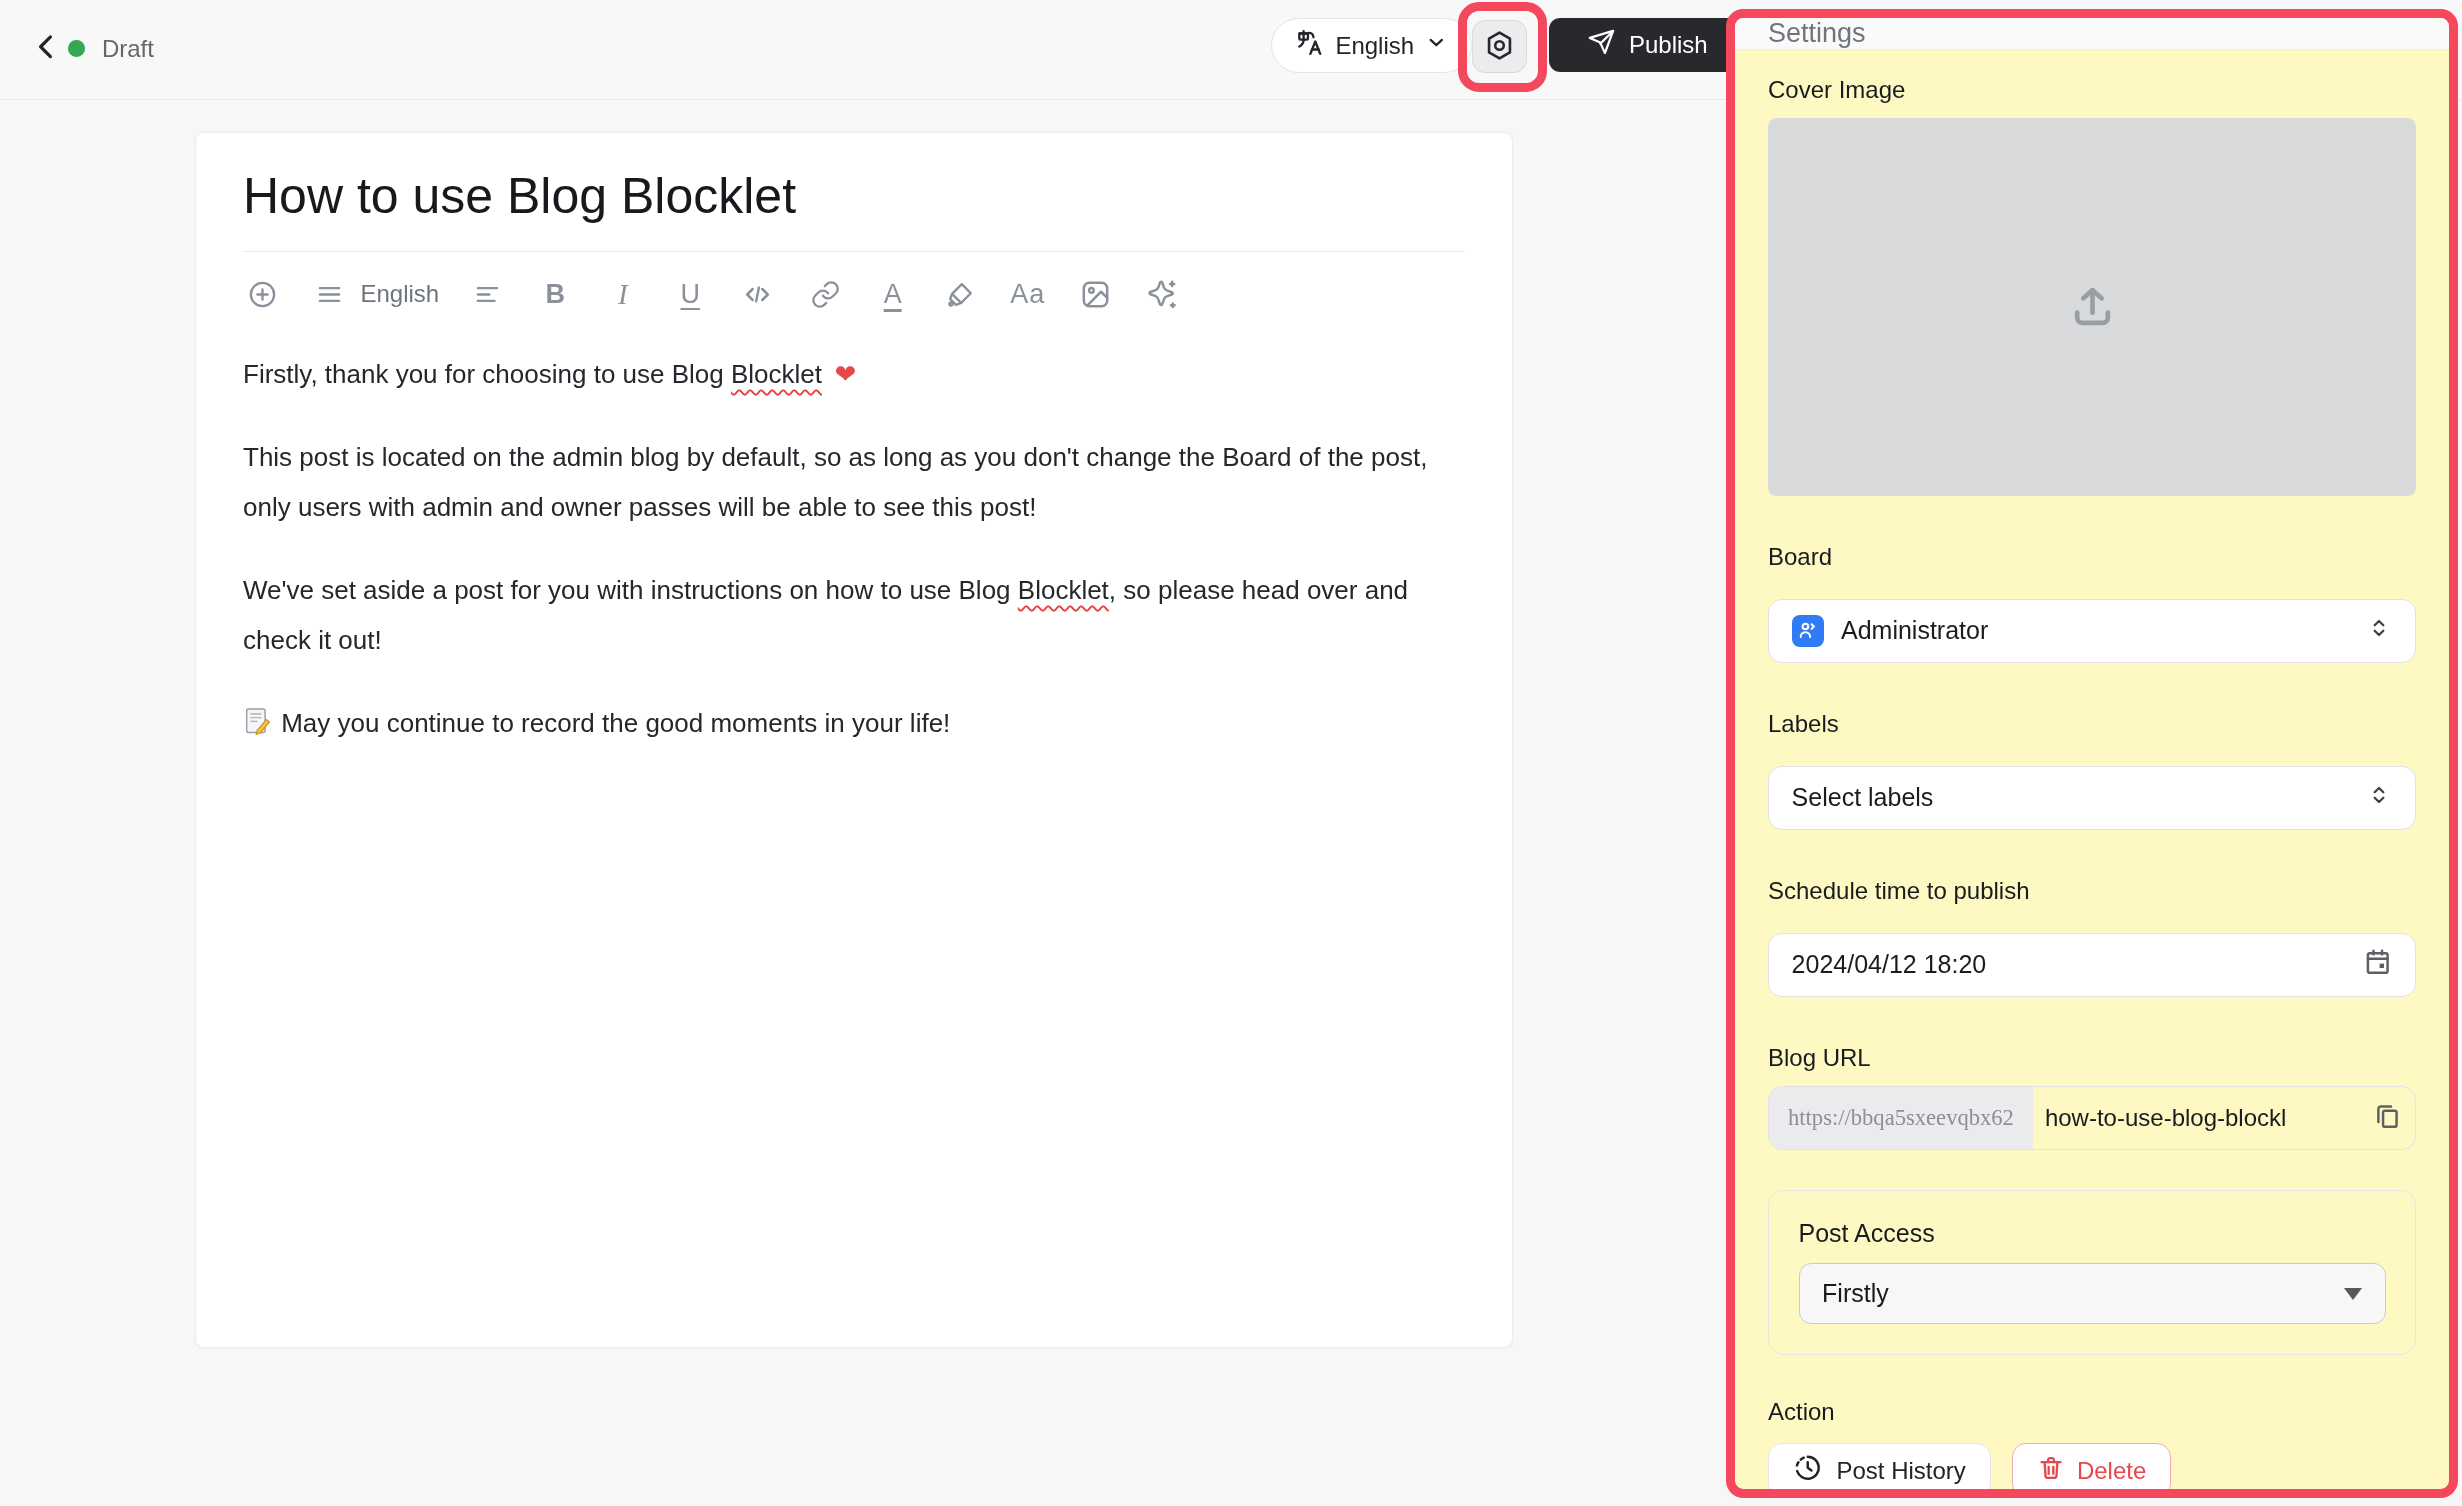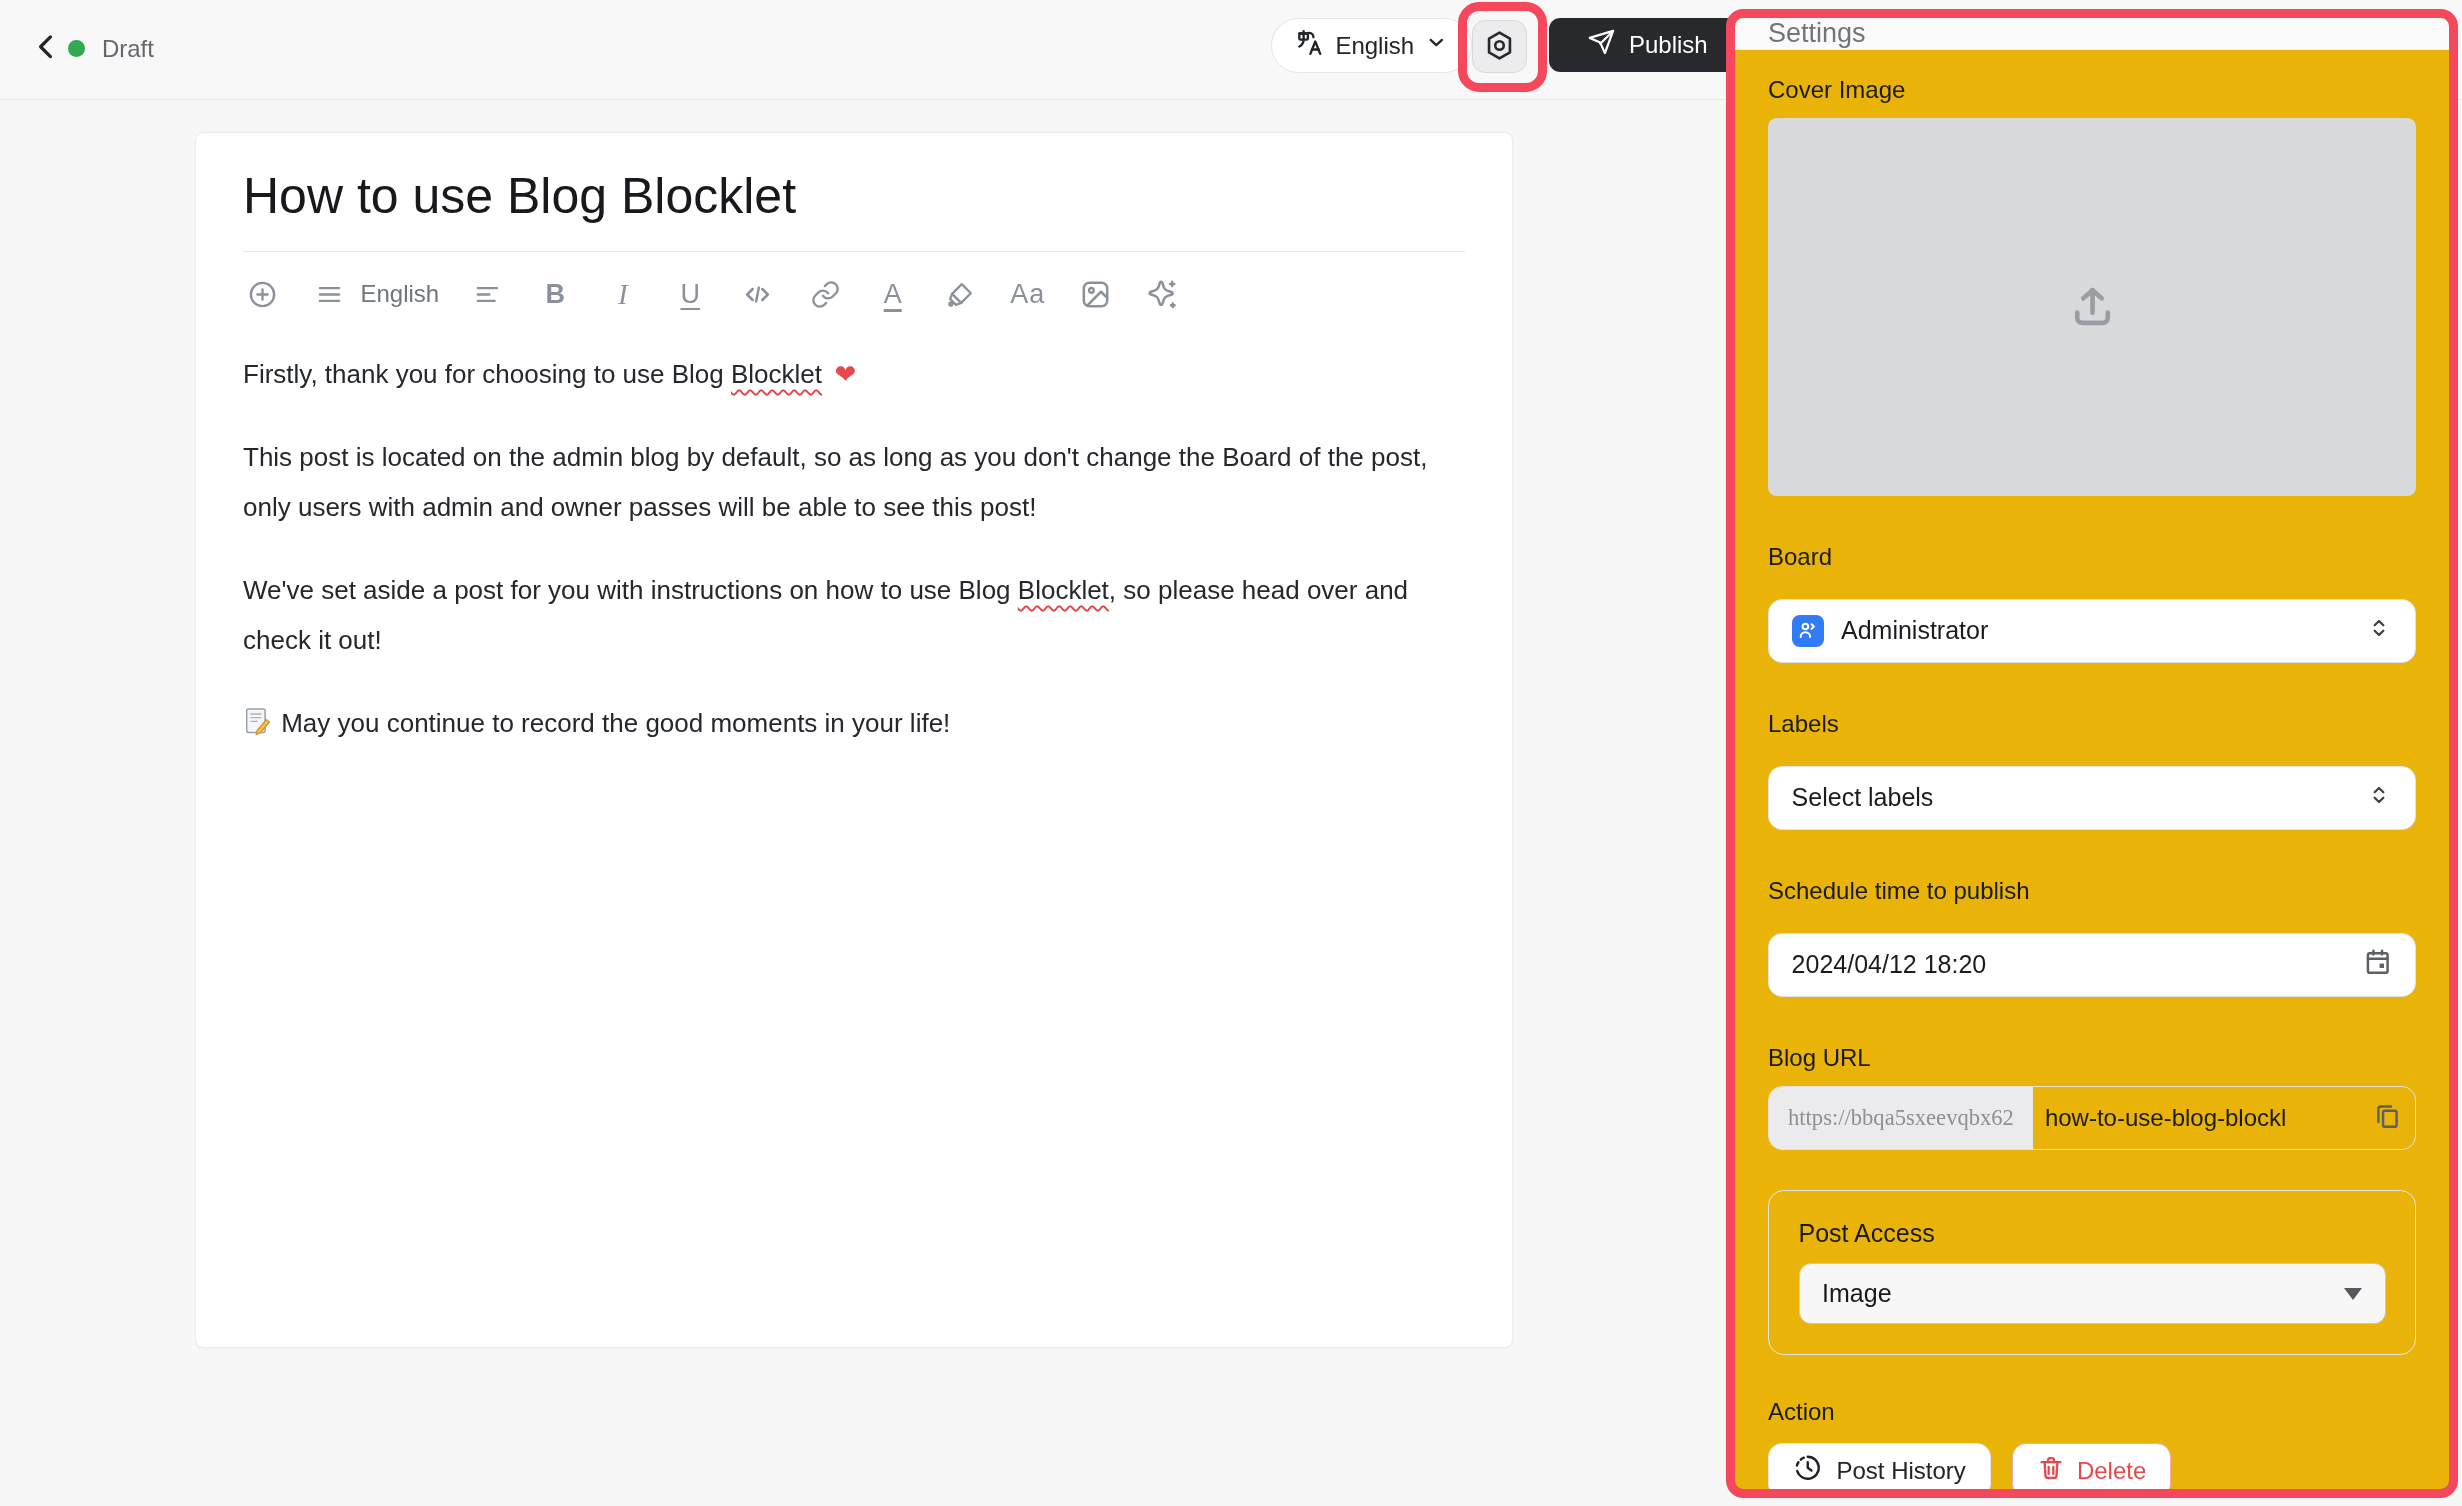--- a/index.html
+++ b/index.html
@@ -46,21 +46,21 @@
   .normal-label { font-size:24px; color:#6F757E; margin-left:12px; }
 
   .editor-body { margin-top:35px; font-size:26px; line-height:50px; color:#24272B; }
   .editor-body p { margin-bottom:33px; }
   .misspelled { text-decoration:underline wavy #E5413E; text-decoration-thickness:1.7px; text-underline-offset:6px; }
   .heart { color:#E5484D; font-size:26px; margin-left:5.2px; }
   .memo { display:inline-block; width:29.5px; height:29.5px; vertical-align:-3.5px; margin-right:8.7px; }
 
   
   .panel { position:absolute; left:1726px; top:8.7px; width:732px; height:1489px;
-           border:9.6px solid #F5485C; border-radius:17.4px; background:#eab308; z-index:5;
+           border:9.6px solid #F5485C; border-radius:17.4px; background:#fef9c3; z-index:5;
            display:flex; flex-direction:column; overflow:hidden; }
   .panel-header { height:73px; background:#FAFAFB; border-bottom:0.9px solid #F0F0F2;
                   display:flex; align-items:center; padding-left:33px;
                   font-size:27px; color:#70757B; }
   .panel-body { flex:1; padding:26px 33px 21px 33px; }
   .field-label { font-size:24px; font-weight:500; color:#191B1E; }
   .cover-box { margin-top:14px; height:378px; background:#D9DADC; border-radius:8.7px;
                display:flex; align-items:center; justify-content:center; cursor:pointer; }
   .mt-lg { margin-top:47px; }
   .select-box { margin-top:28px; height:64px; border:1.7px solid #E0E2E6; border-radius:14px;
@@ -313,21 +313,21 @@
               <rect x="9" y="8" width="11" height="13" rx="1.5"></rect>
               <path d="M15.5 4.5H7A1.8 1.8 0 0 0 5.2 6.3V17"></path>
             </svg>
         </span>
       </button>
     </div>
 
     <div class="access-card">
       <div class="field-label" style="font-size:25px">Post Access</div>
       <button class="access-select">
-        <span>Image</span>
+        <span>Firstly</span>
         <span class="spacer tri-down"></span>
       </button>
     </div>
 
     <div class="field-label mt-lg" style="margin-top:43px">Action</div>
     <div class="action-row">
       <button class="btn-plain">
         <span>
           <svg width="29.5" height="29.5" viewBox="0 0 24 24" fill="none" stroke="#202327" stroke-width="2" stroke-linecap="round" stroke-linejoin="round">
               <path d="M12 3a9 9 0 1 1-8.6 11.7"></path>

